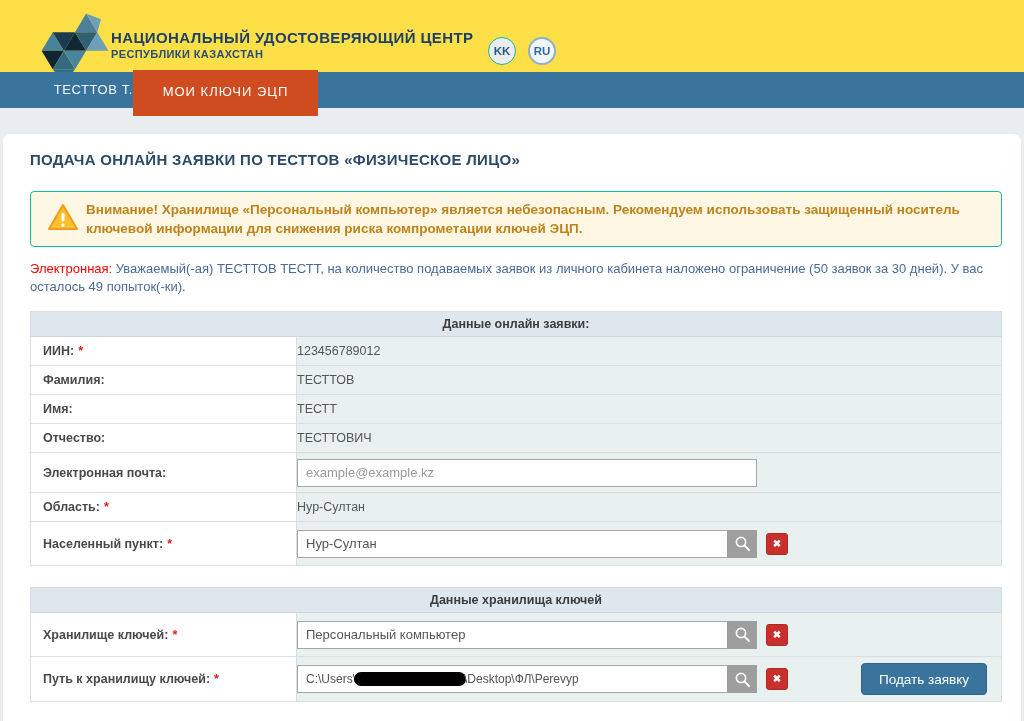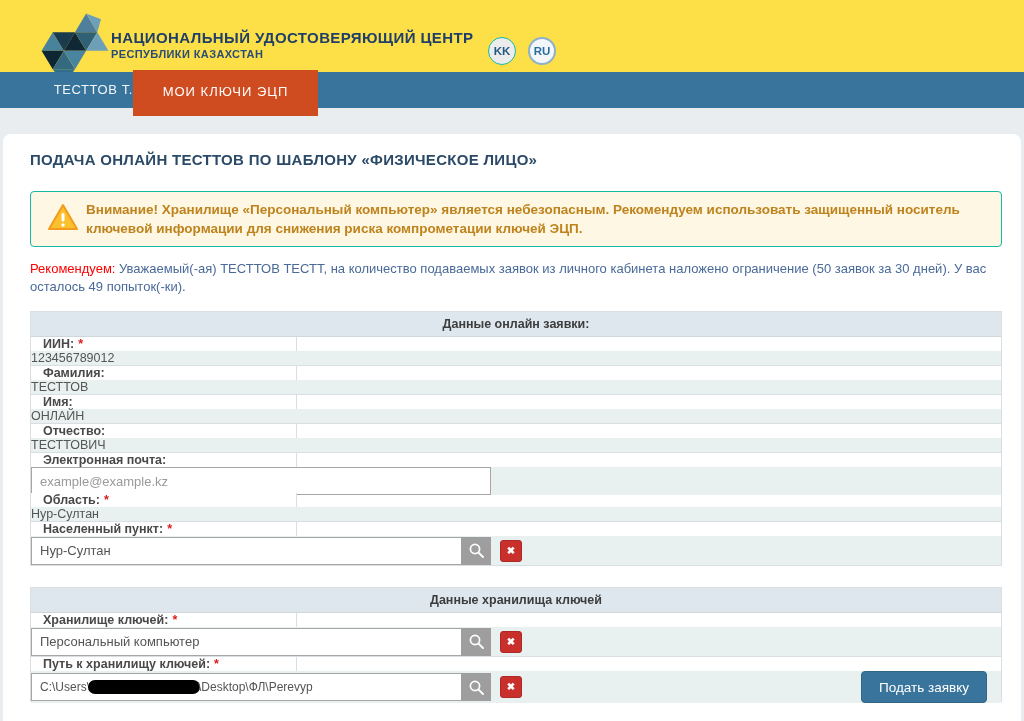--- a/index.html
+++ b/index.html
@@ -38,21 +38,21 @@
 
   .note { margin-top:13px; font-size:13px; line-height:18px; width:985px; }
   .note-label { color:#ff0000; }
   .note-text { color:#4a6a99; }
 
   
   .tbl { width:972px; border:1px solid #d9dee3; margin-top:15px; }
   .tbl2 { margin-top:21px; }
   .tbl-header { height:25px; line-height:25px; background:#dde7ed; text-align:center;
                 font-size:12.5px; font-weight:bold; color:#3d3d3d; border-bottom:1px solid #cfd7dd; }
-  .row { display:flex; border-bottom:1px solid #d9dee3;flex-direction:column; }
+  .row { display:flex; border-bottom:1px solid #d9dee3; }
   .row:last-child { border-bottom:none; }
   .cell-label { width:266px; background:#ffffff; border-right:1px solid #d9dee3;
                 display:flex; align-items:center; padding-left:12px;
                 font-size:12.5px; font-weight:bold; color:#494949; }
   .cell-value { flex:1; background:#e8f1ef; display:flex; align-items:center; padding-left:0;
                 font-size:12.5px; color:#555555; }
   .row-sm { height:29px; }
   .row-md { height:40px; }
   .row-lg { height:43px; }
   .row-xl { height:44px; }
@@ -105,33 +105,33 @@
 </div>
 
 <div class="navbar">
   <div class="nav-user">ТЕСТТОВ Т.</div>
   <div class="nav-keys">МОИ КЛЮЧИ ЭЦП</div>
 </div>
 
 <div class="content">
   <div class="card">
 
-    <div class="page-title">ПОДАЧА ОНЛАЙН ТЕСТТОВ ПО ШАБЛОНУ «ФИЗИЧЕСКОЕ ЛИЦО»</div>
+    <div class="page-title">ПОДАЧА ОНЛАЙН ЗАЯВКИ ПО ТЕСТТОВ «ФИЗИЧЕСКОЕ ЛИЦО»</div>
 
     <div class="warning-box">
       <svg class="warn-icon" width="30" height="28" viewBox="0 0 30 28">
         <path d="M15 2 L29 26 L1 26 Z" fill="#fbc02d" stroke="#f29b1d" stroke-width="2" stroke-linejoin="round"></path>
         <rect x="13.5" y="10" width="3" height="8.5" rx="1.5" fill="#ffffff"></rect>
         <circle cx="15" cy="22" r="1.7" fill="#ffffff"></circle>
       </svg>
       <div class="warn-text">Внимание! Хранилище «Персональный компьютер» является небезопасным. Рекомендуем использовать защищенный носитель ключевой информации для снижения риска компрометации ключей ЭЦП.</div>
     </div>
 
     <div class="note">
-      <span class="note-label">Рекомендуем:</span><span class="note-text"> Уважаемый(-ая) ТЕСТТОВ ТЕСТТ, на количество подаваемых заявок из личного кабинета наложено ограничение (50 заявок за 30 дней). У вас осталось 49 попыток(-ки).</span>
+      <span class="note-label">Электронная:</span><span class="note-text"> Уважаемый(-ая) ТЕСТТОВ ТЕСТТ, на количество подаваемых заявок из личного кабинета наложено ограничение (50 заявок за 30 дней). У вас осталось 49 попыток(-ки).</span>
     </div>
 
     <div class="tbl">
       <div class="tbl-header">Данные онлайн заявки:</div>
 
       <div class="row row-sm">
         <div class="cell-label">
           <span>ИИН:</span>
           <span class="req">*</span>
         </div>
@@ -147,21 +147,21 @@
         <div class="cell-value">
           <span>ТЕСТТОВ</span>
         </div>
       </div>
 
       <div class="row row-sm">
         <div class="cell-label">
           <span>Имя:</span>
         </div>
         <div class="cell-value">
-          <span>ОНЛАЙН</span>
+          <span>ТЕСТТ</span>
         </div>
       </div>
 
       <div class="row row-sm">
         <div class="cell-label">
           <span>Отчество:</span>
         </div>
         <div class="cell-value">
           <span>ТЕСТТОВИЧ</span>
         </div>

